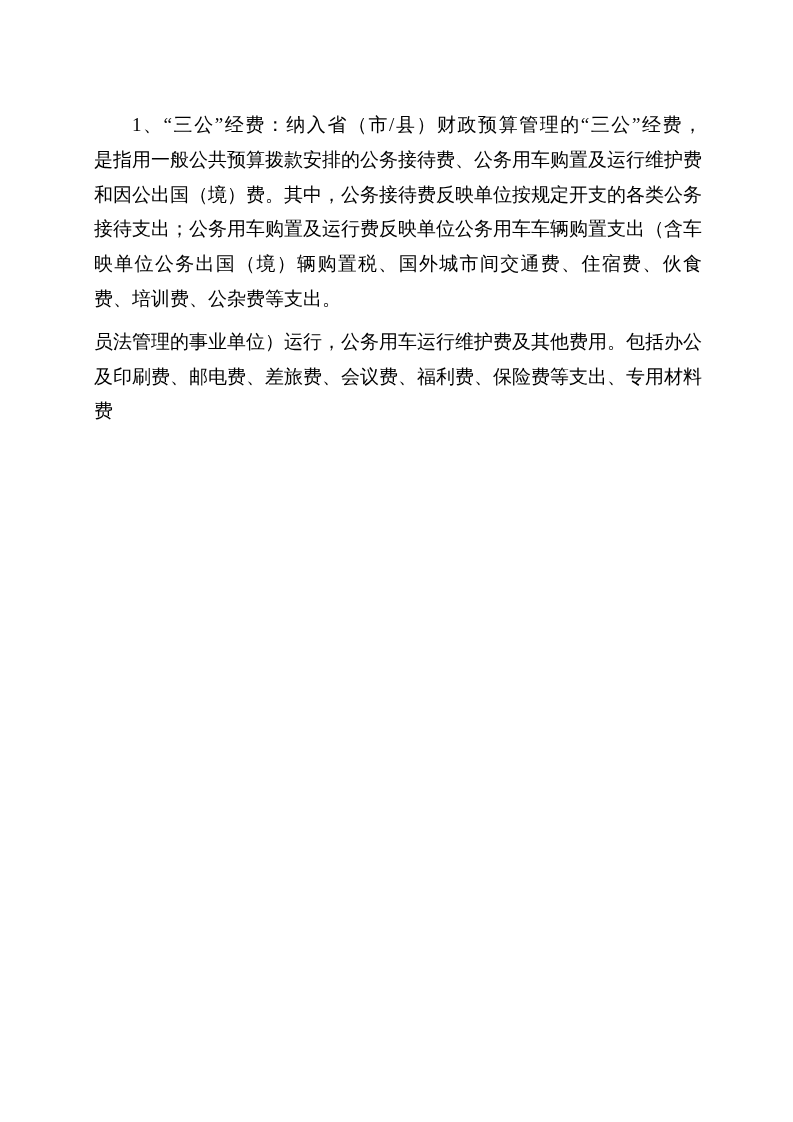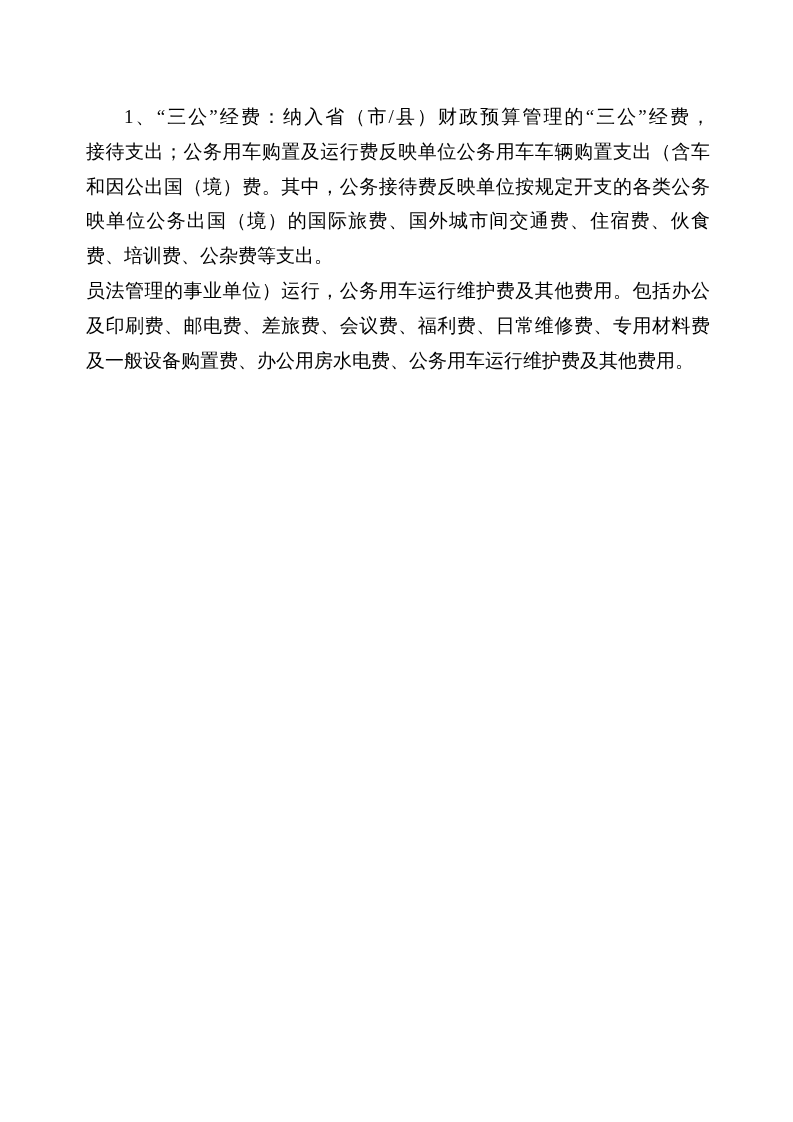--- a/index.html
+++ b/index.html
@@ -19,21 +19,21 @@
     left: 86px;
     top: 100px;
     width: 624px;
     font-family: "Liberation Serif", "DejaVu Serif", serif;
     font-size: 19px;
     line-height: 34.8px;
     color: #000000;
     -webkit-font-smoothing: antialiased;
   }
   .para {
-    margin: 0;
+    margin: 8px;
     padding: 0;
     font-family: Liberation Serif, serif;
   }
   .line {
     display: block;
     white-space: nowrap;
   }
   .line.just {
     white-space: normal;
     text-align: justify;
@@ -48,26 +48,26 @@
   }
 </style>
 </head>
 <body>
 
 <div class="page">
   <div class="text-block">
 
     <div class="para">
       <span class="line just indent">1、“三公”经费：纳入省（市/县）财政预算管理的“三公”经费，</span>
+      <span class="line just">是指用一般公共预算拨款安排的公务接待费、公务用车购置及运行维护费</span>
+      <span class="line just">和因公出国（境）费。其中，公务接待费反映单位按规定开支的各类公务</span>
       <span class="line just">接待支出；公务用车购置及运行费反映单位公务用车车辆购置支出（含车</span>
-      <span class="line just">和因公出国（境）费。其中，公务接待费反映单位按规定开支的各类公务</span>
-      <span class="line just">映单位公务出国（境）的国际旅费、国外城市间交通费、住宿费、伙食</span>
+      <span class="line just">映单位公务出国（境）辆购置税、国外城市间交通费、住宿费、伙食</span>
       <span class="line last">费、培训费、公杂费等支出。</span>
     </div>
 
     <div class="para">
       <span class="line just">员法管理的事业单位）运行，公务用车运行维护费及其他费用。包括办公</span>
-      <span class="line just">及印刷费、邮电费、差旅费、会议费、福利费、日常维修费、专用材料费</span>
-      <span class="line last">及一般设备购置费、办公用房水电费、公务用车运行维护费及其他费用。</span>
+      <span class="line just">及印刷费、邮电费、差旅费、会议费、福利费、保险费等支出、专用材料费</span>
     </div>
 
   </div>
 </div>
 
 </body></html>

